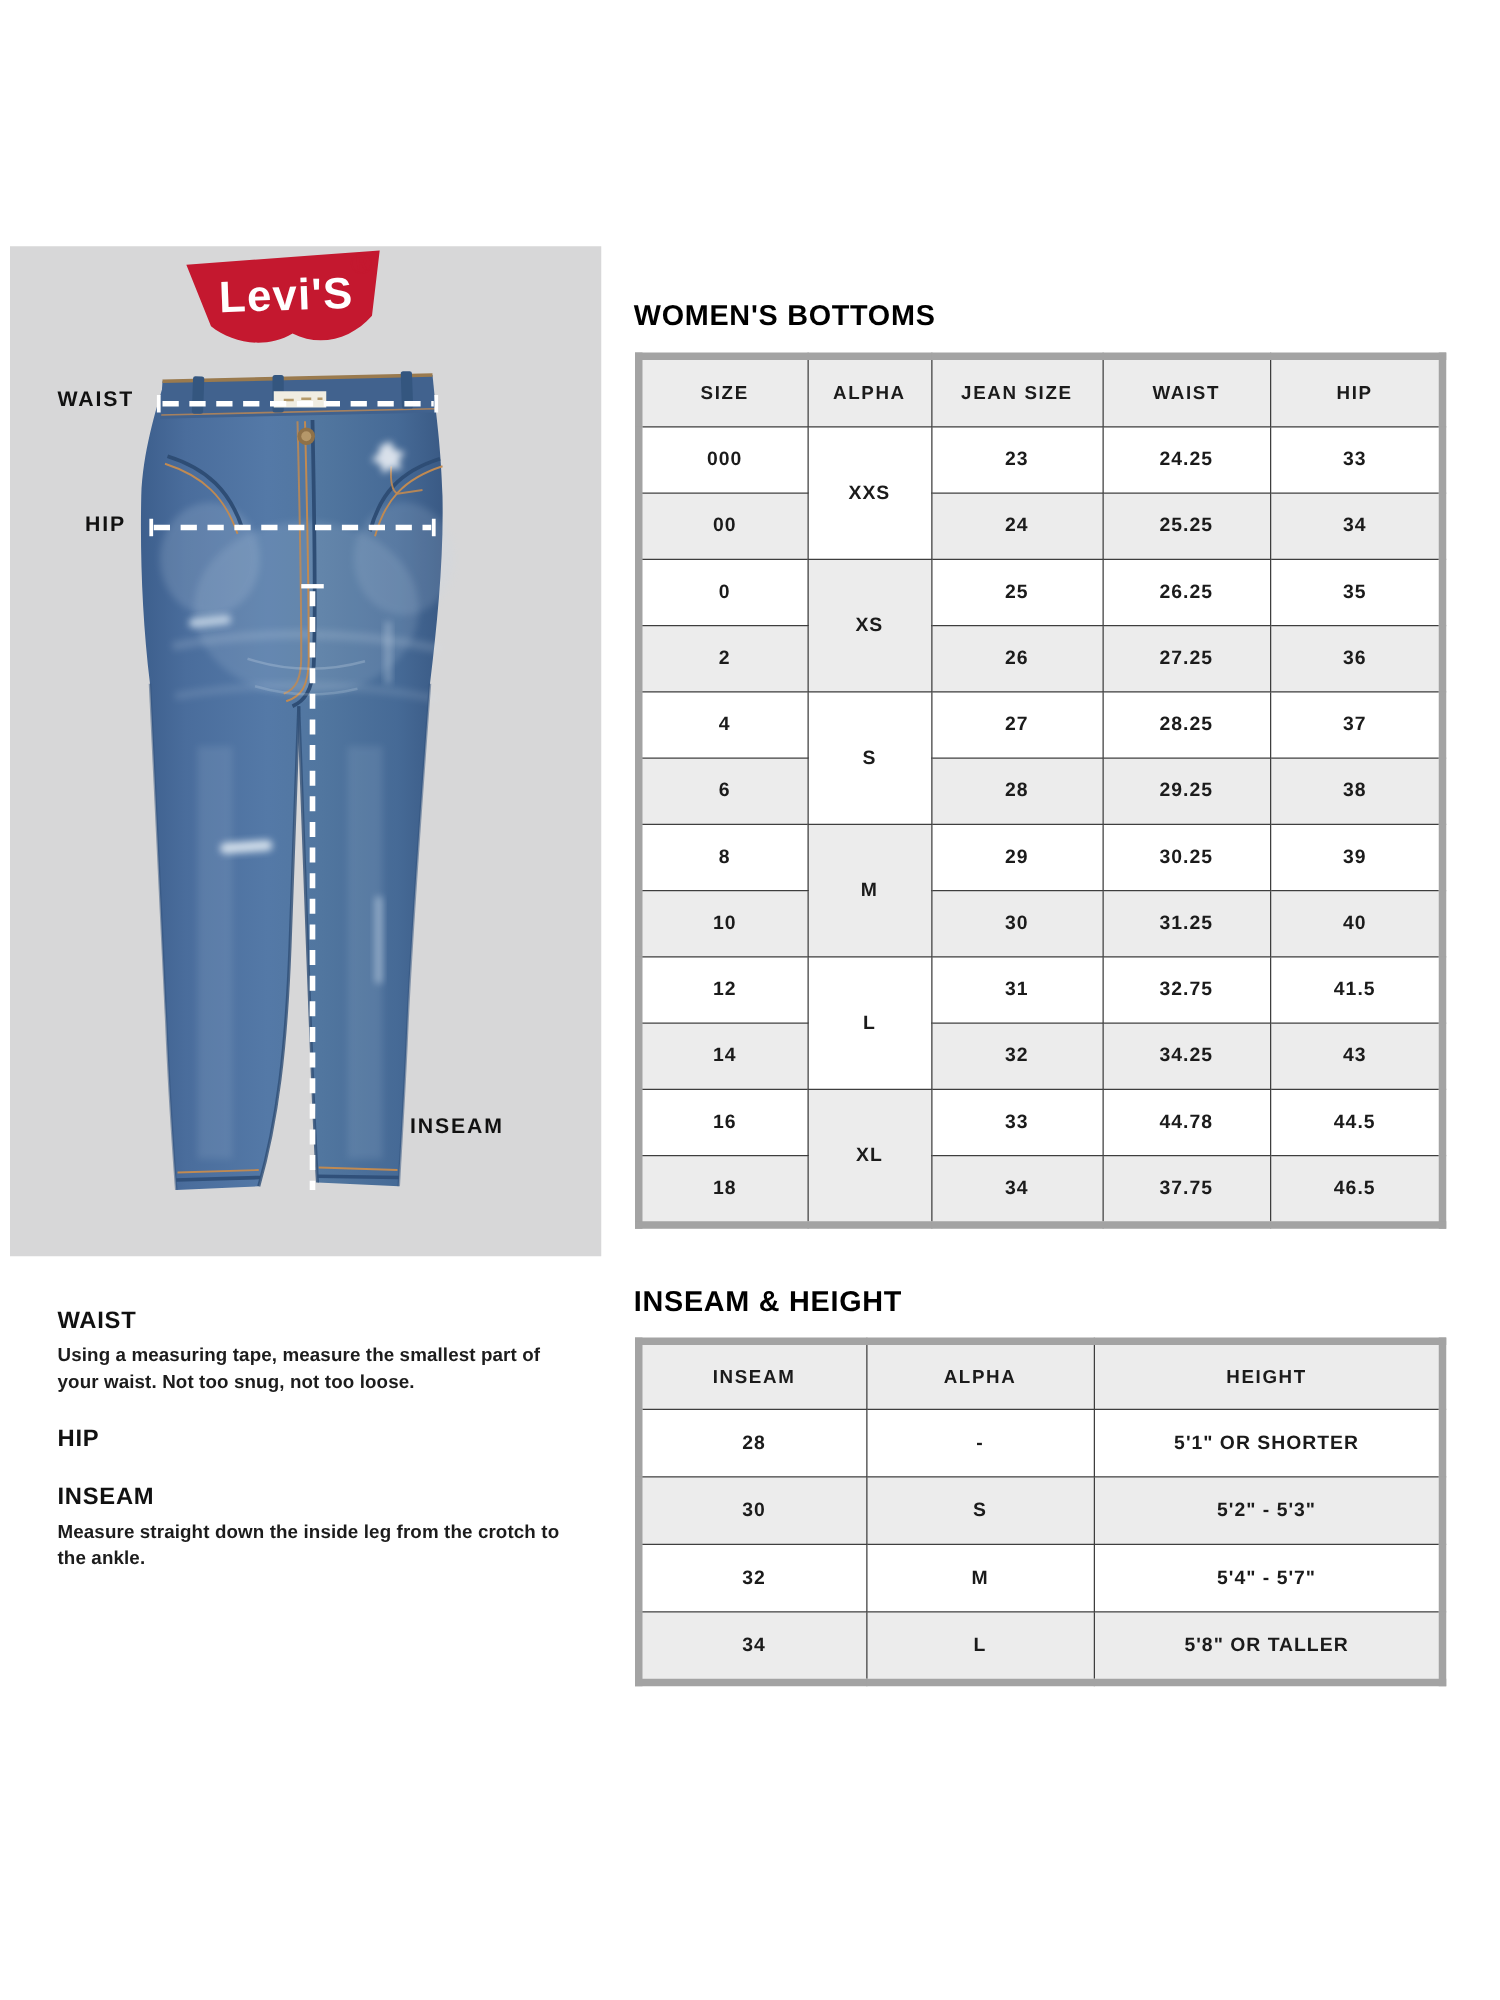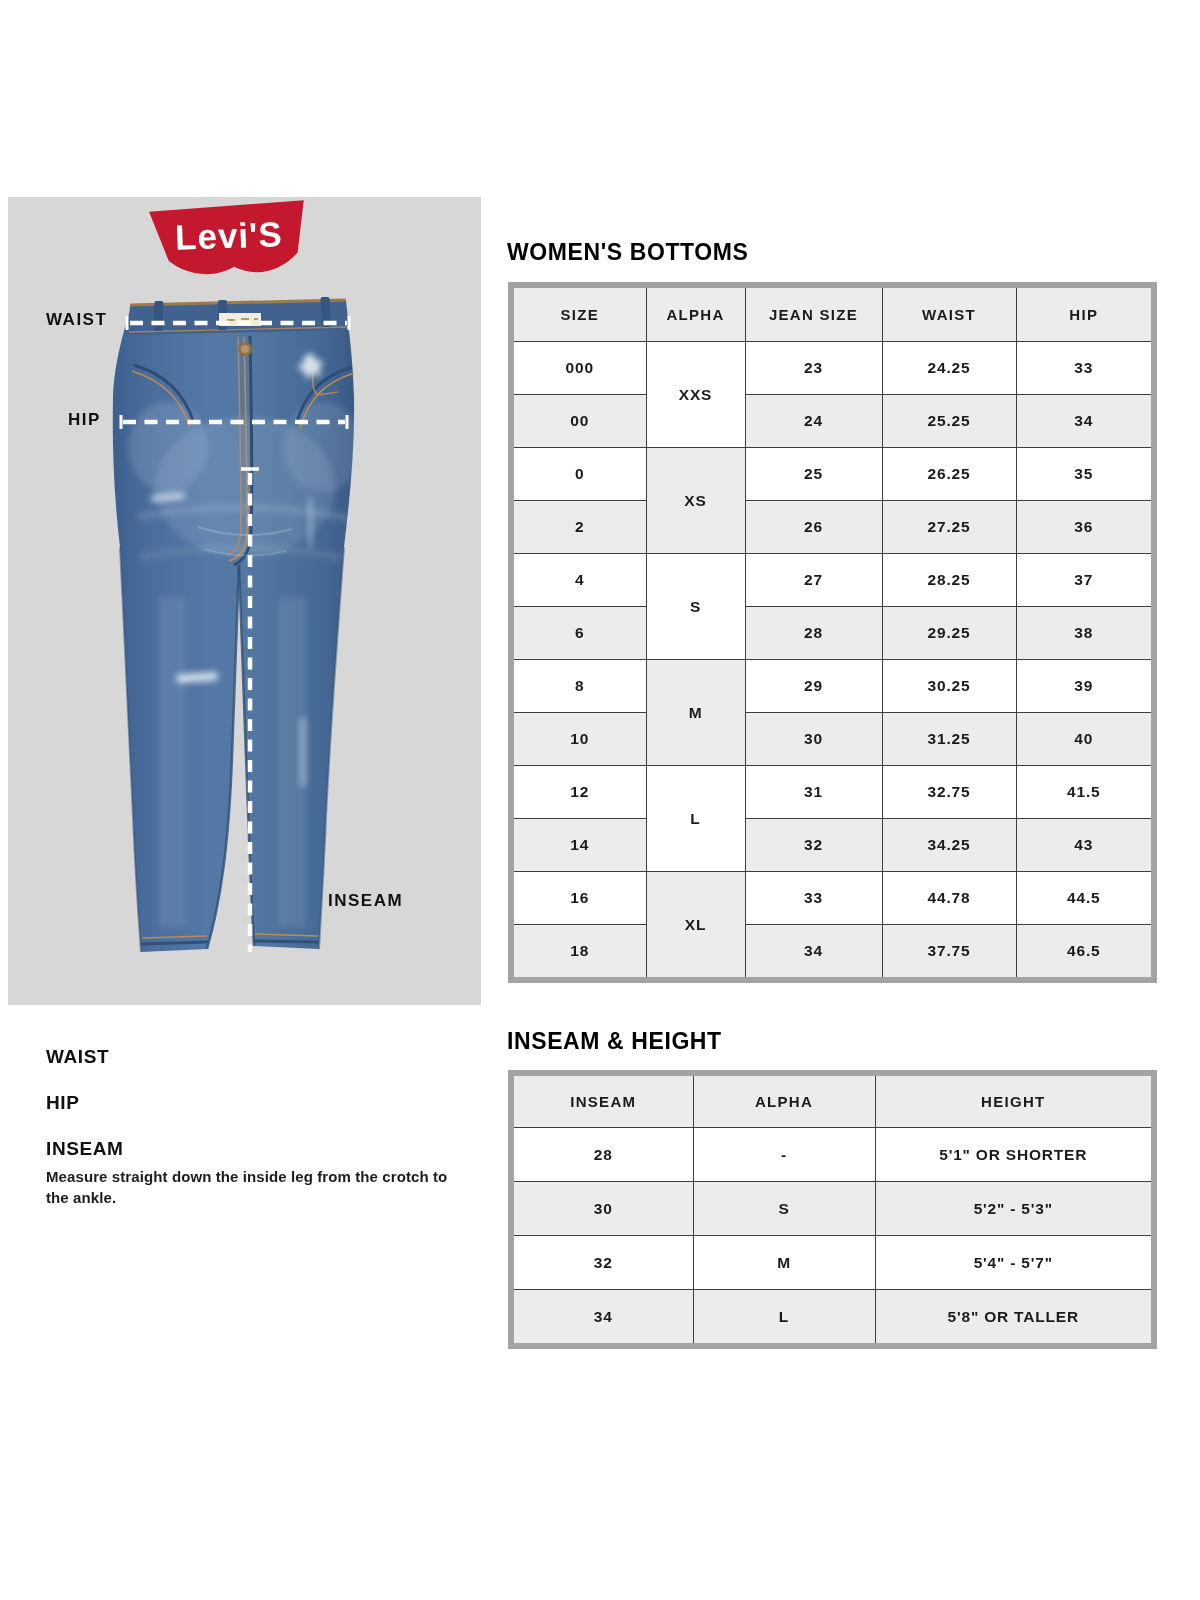--- a/index.html
+++ b/index.html
@@ -240,20 +240,21 @@
         <td>18</td>
         <td>34</td>
         <td>37.75</td>
         <td>46.5</td>
       </tr>
     </tbody>
   </table>
 
   <div class="instructions">
     <h3>WAIST</h3>
+    <p>Using a measuring tape, measure the smallest part of your waist. Not too snug, not too loose.</p>
     <h3>HIP</h3>
     <h3>INSEAM</h3>
     <p>Measure straight down the inside leg from the crotch to the ankle.</p>
   </div>
 
   <h2 class="tbl-title t2-title">INSEAM &amp; HEIGHT</h2>
 
   <table class="t2">
     <colgroup>
         <col style="width:182px">

